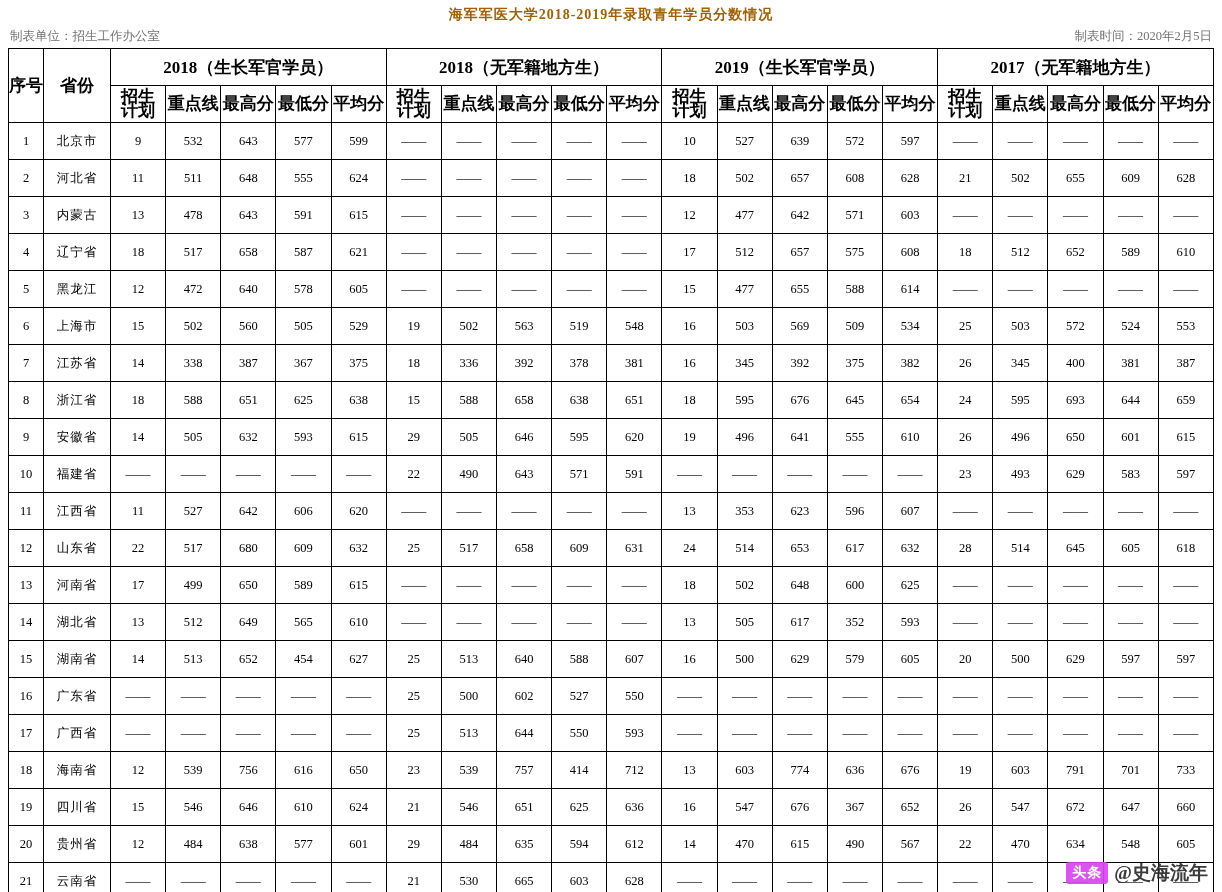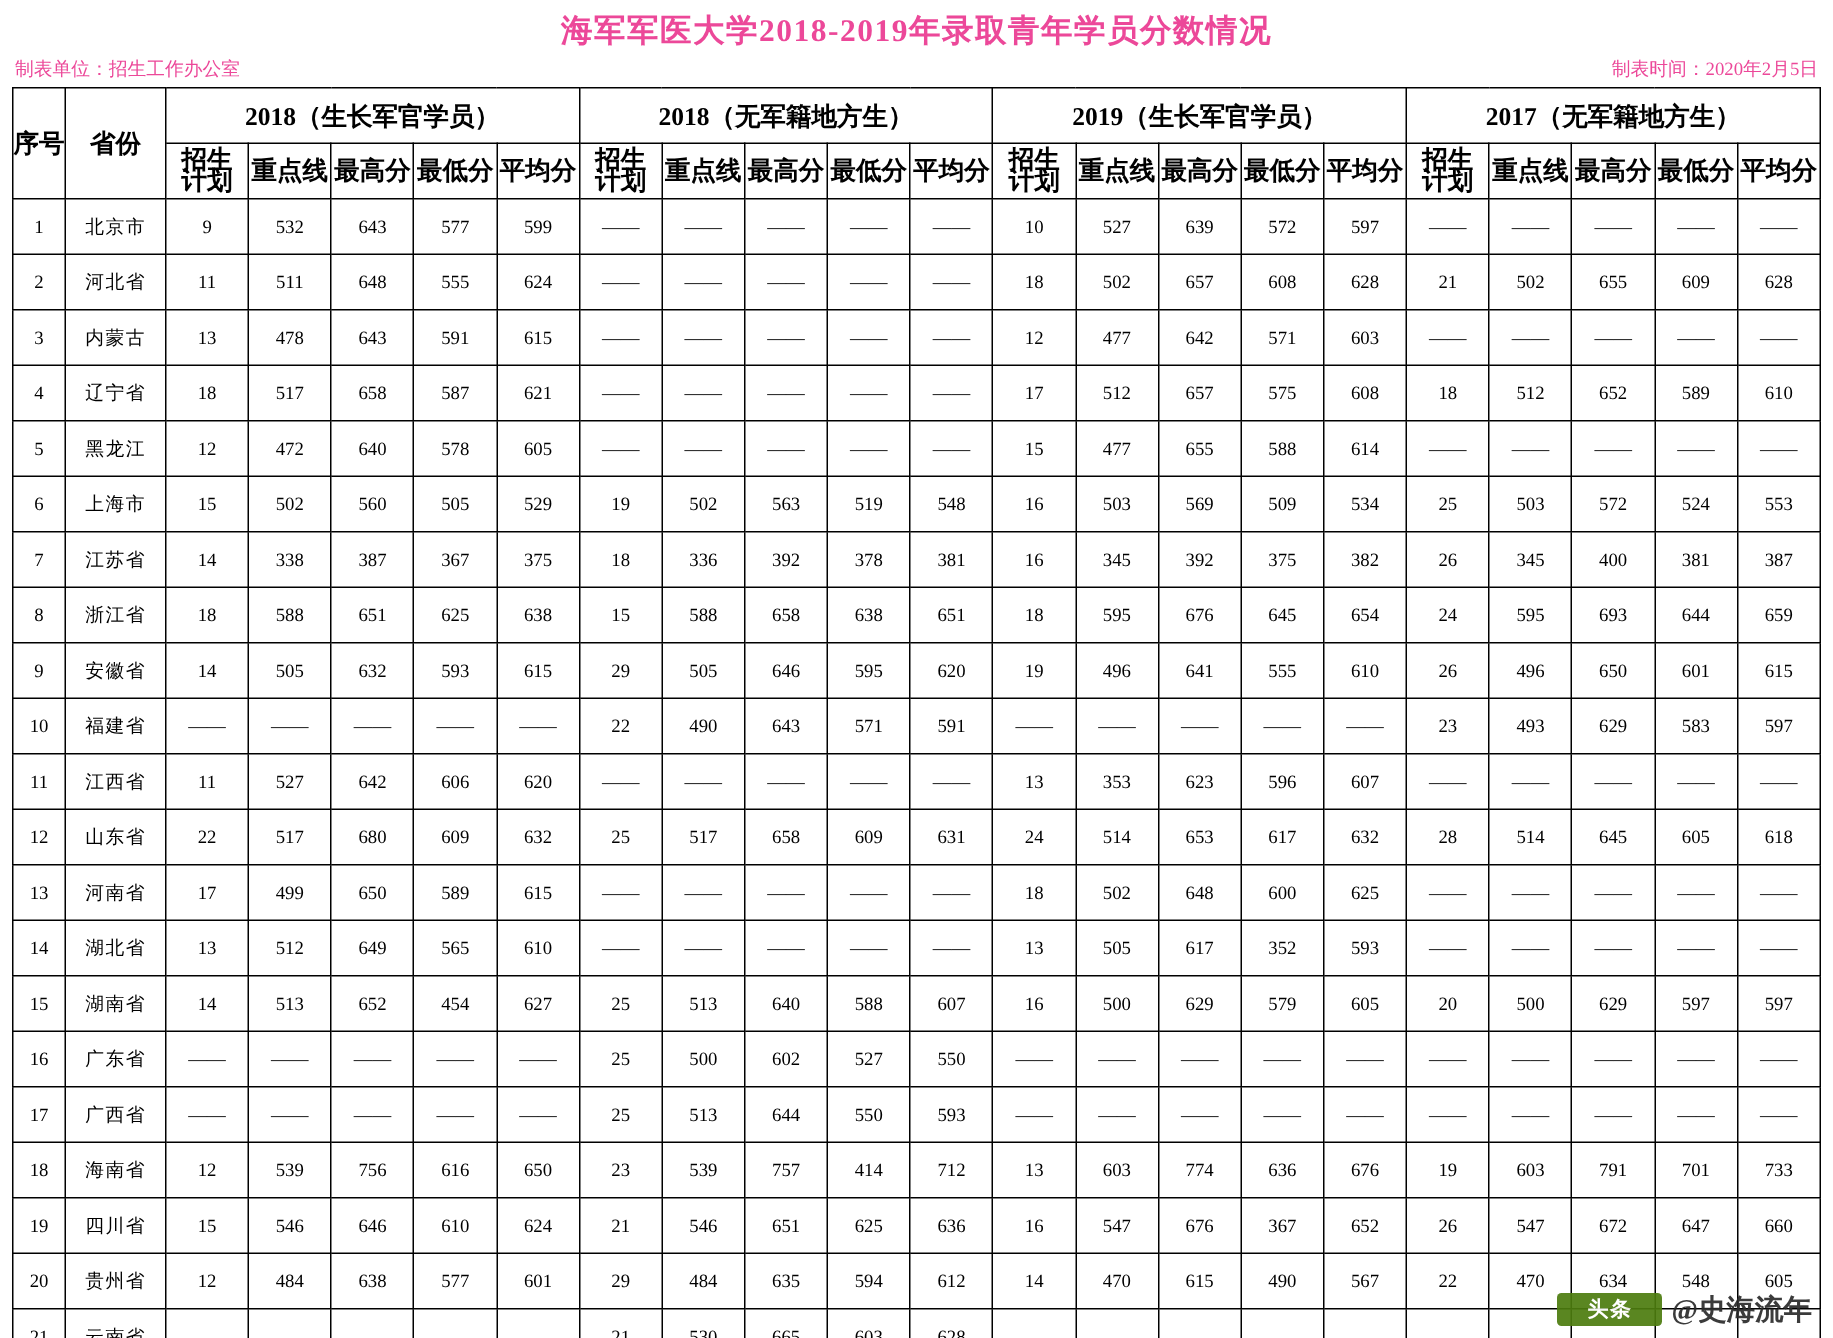--- a/index.html
+++ b/index.html
@@ -18,34 +18,34 @@
   .page {
     width: 1222px;
     height: 892px;
     position: relative;
     box-sizing: border-box;
     padding: 0 8px;
   }
   .doc-title {
     text-align: center;
     font-family: "Liberation Serif", serif;
-    font-size: 21px;
+    font-size: 14px;
     font-weight: bold;
     letter-spacing: 1px;
     padding-top: 6px;
     padding-bottom: 4px;
-    color: #ec4899;
+    color: #a16207;
   }
   .meta-row {
     display: flex;
     justify-content: space-between;
     align-items: center;
     font-size: 12.5px;
     font-family: "Liberation Serif", serif;
-    color: #ec4899;
+    color: #737373;
     padding: 0 2px 3px 2px;
   }
   table.main {
     border-collapse: collapse;
     width: 1206px;
     table-layout: fixed;
     font-family: "Liberation Serif", serif;
   }
   table.main th, table.main td {
     border: 1px solid #000;
@@ -95,24 +95,24 @@
     font-family: "Liberation Serif", serif;
     font-size: 19px;
     font-weight: bold;
     color: #2b2b2b;
     display: flex;
     align-items: center;
     gap: 6px;
     opacity: 0.92;
   }
   .wm-badge {
-    background: #4d7c0f;
+    background: #d946ef;
     color: #fff;
     font-size: 14px;
-    padding: 2px 20px;
+    padding: 2px 6px;
     border-radius: 3px;
     letter-spacing: 1px;
   }
   .col-idx { width: 34px; }
   .col-prov { width: 66px; }
   .col-plan { width: 44px; }
   .col-val { width: 58px; }
 </style>
 </head>
 <body>

